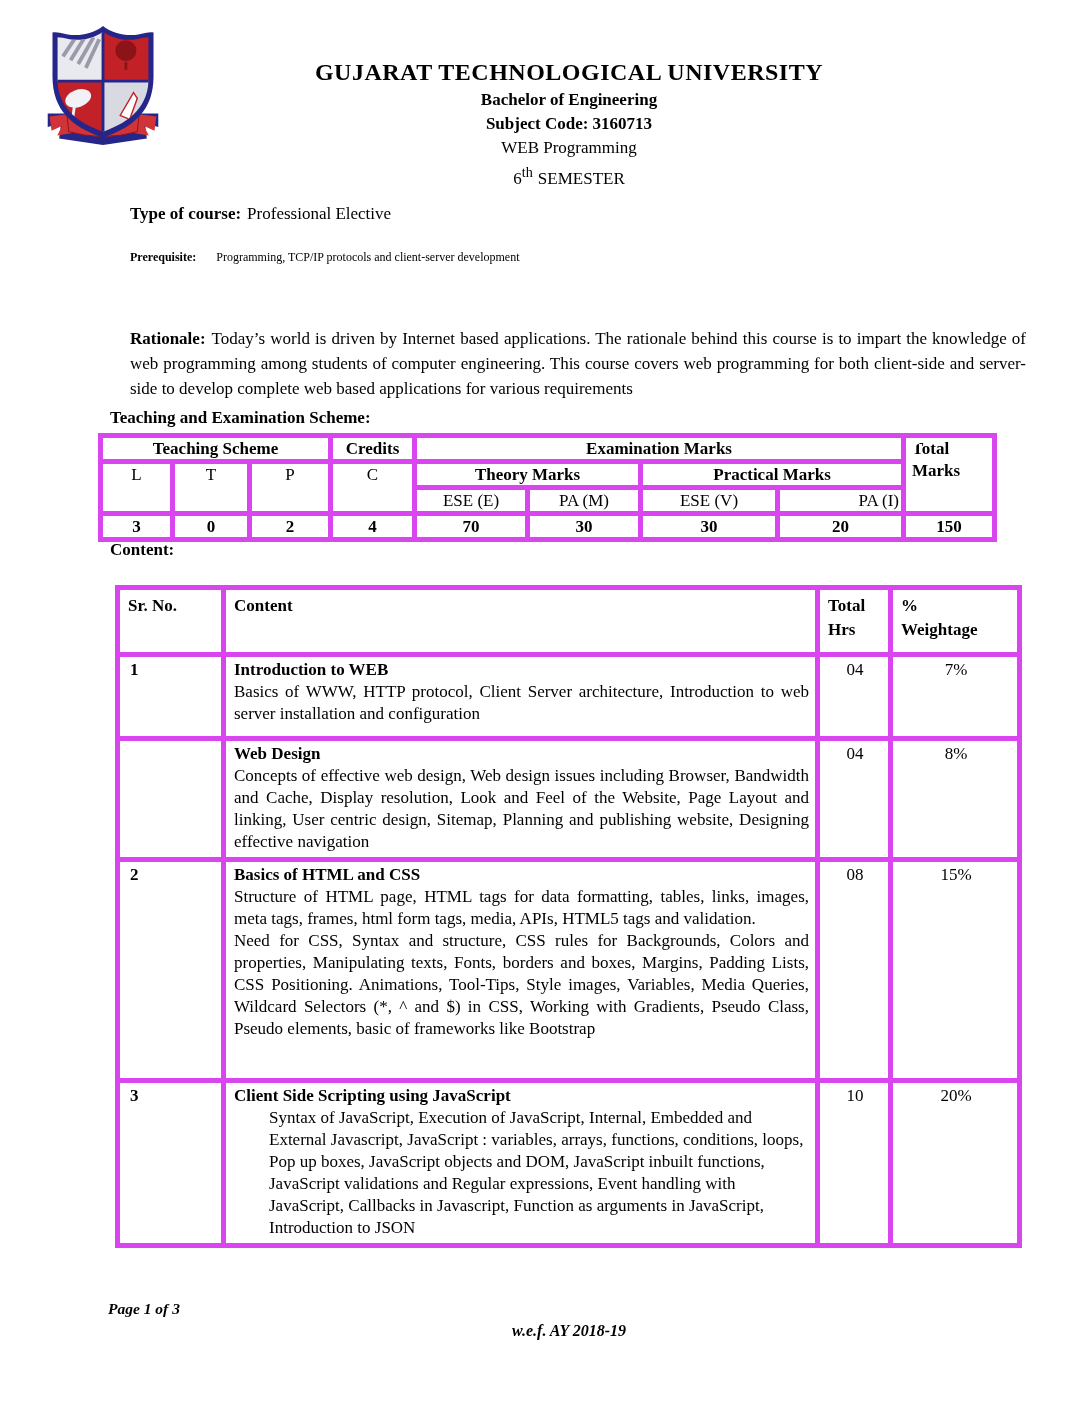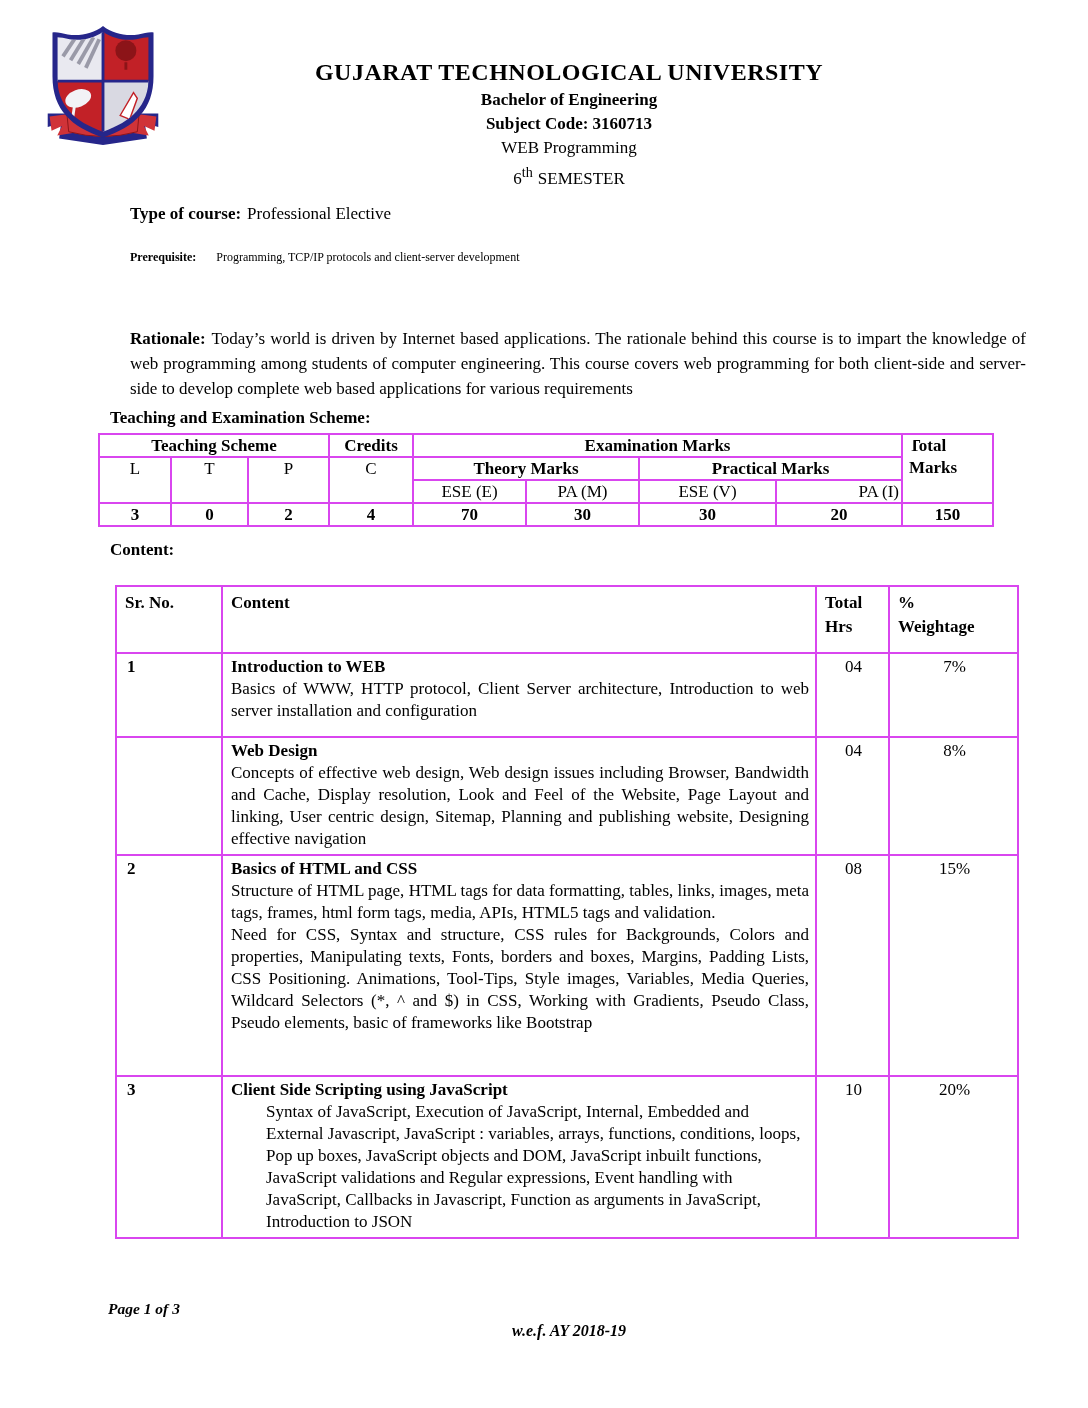--- a/index.html
+++ b/index.html
@@ -32,21 +32,21 @@
   .gap-sm { display: inline-block; width: 6px; }
   .gap-md { display: inline-block; width: 20px; }
   .rationale { left: 130px; top: 296px; width: 896px; font-size: 17px; line-height: 25px; text-align: justify; margin-top: 30px; }
 
   
   .scheme-heading  { left: 110px; top: 408px; font-size: 17px; font-weight: bold; }
   .content-heading { left: 110px; top: 540px; font-size: 17px; font-weight: bold; }
 
   
   table { border-collapse: collapse; table-layout: fixed; }
-  td, th { border: 2px solid #d946ef; font-size: 17px; vertical-align: top; overflow: hidden; }
+  td, th { border: 5px solid #d946ef; font-size: 17px; vertical-align: top; overflow: hidden; }
 
   
   .scheme-table { left: 98px; top: 433px; }
   .scheme-table table { width: 894px; }
   .scheme-table td { height: 23px; text-align: center; padding: 0 2px; line-height: 21px; }
   .scheme-table .hd { font-weight: bold; }
   .scheme-table .val { font-weight: bold; }
   .scheme-table .left { text-align: right; padding-left: 8px; }
   .scheme-table .total-cell { text-align: left; padding-left: 6px; font-weight: bold; line-height: 22px; border-radius: 25px; }
 

